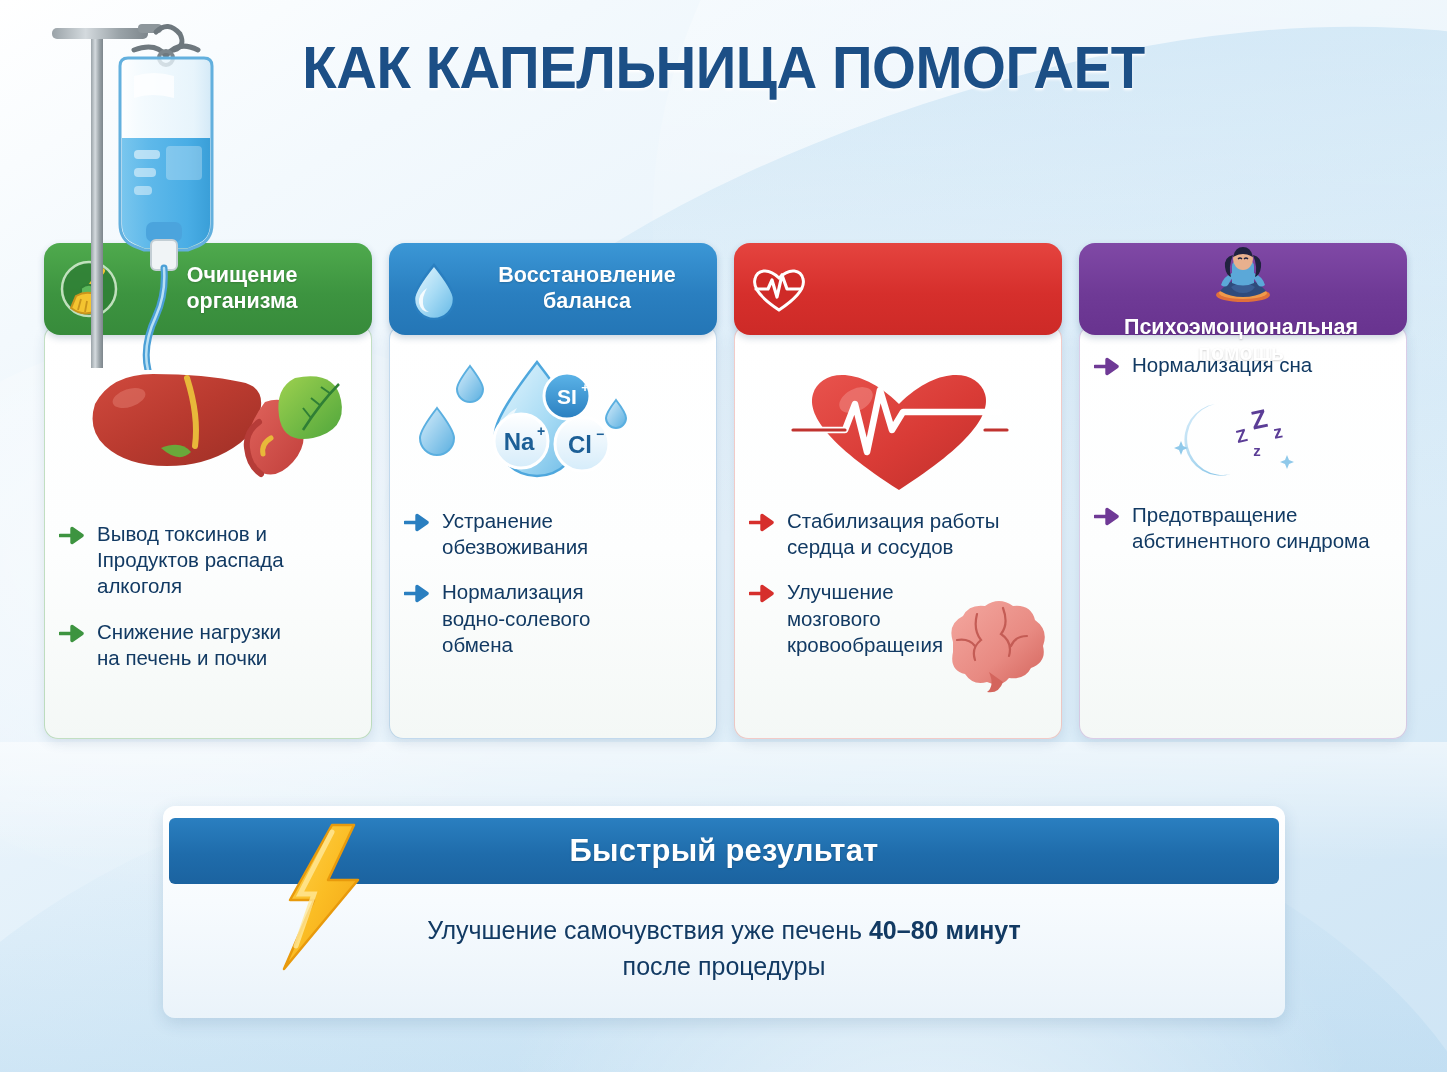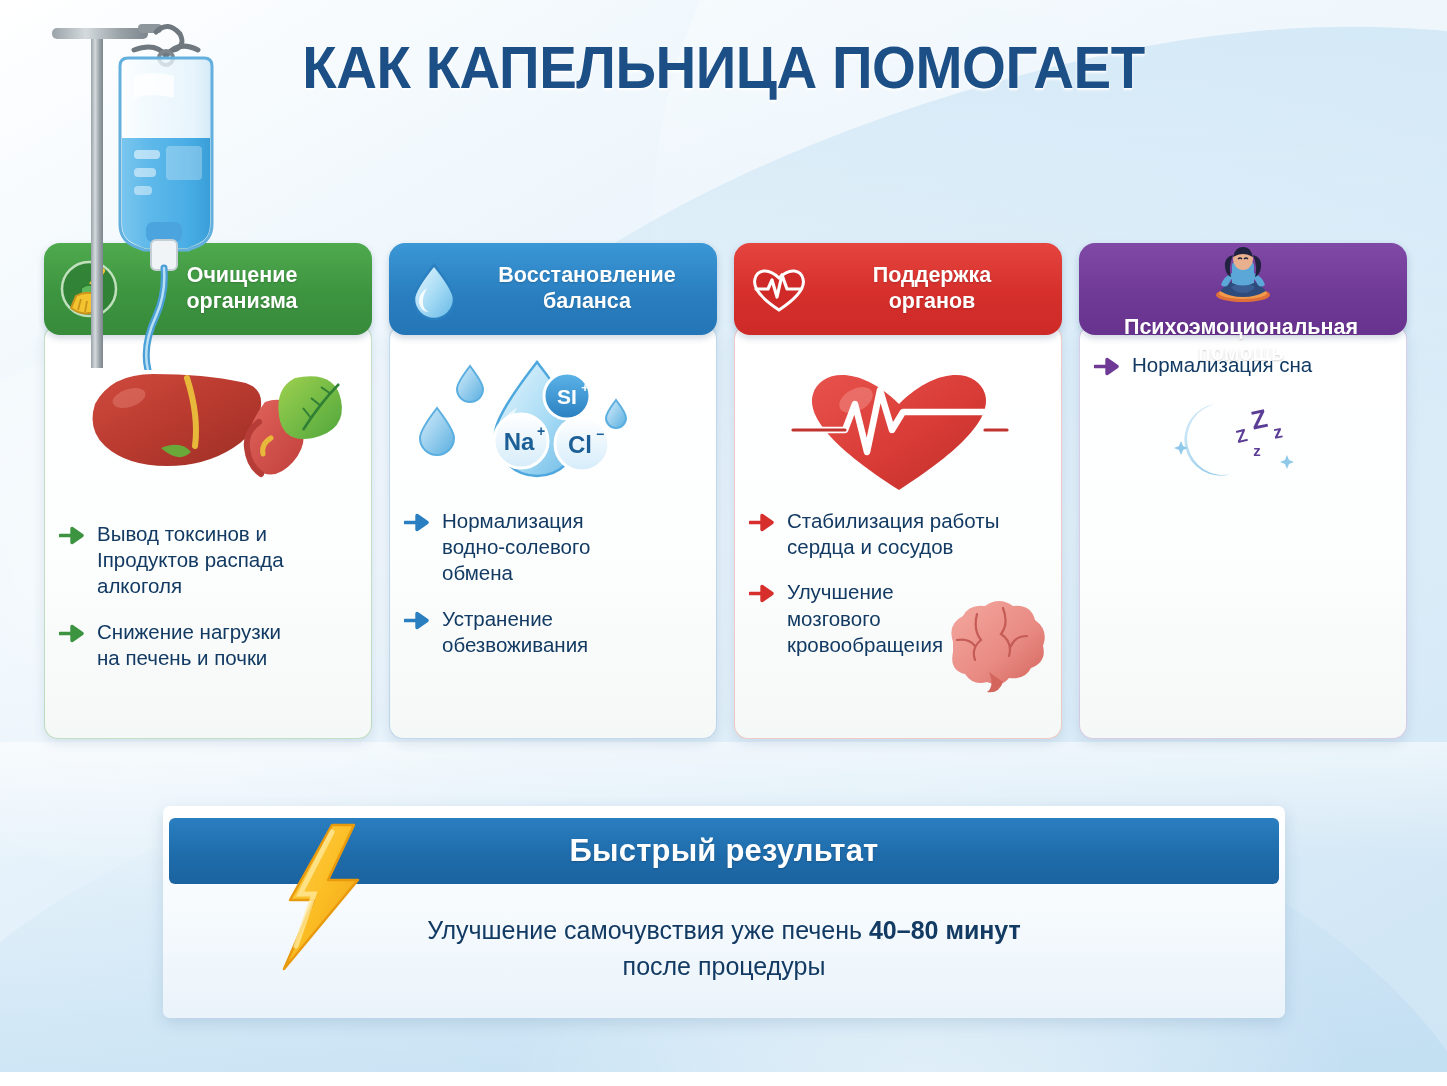--- a/index.html
+++ b/index.html
@@ -203,21 +203,21 @@
   .c-purple .card-body{ border: 1px solid rgba(170,135,200,0.42); }
 
   .c-purple .card-body { padding-top: 26px; }
   .c-purple .bullets { gap: 22px; }
 
   
   .banner {
     position: absolute;
     left: 163px; top: 806px;
     width: 1122px;
-    border-radius: 7px;
+    border-radius: 12px;
     background: linear-gradient(180deg, #ffffff 0%, #f7fbfe 45%, #eaf3fa 100%);
     box-shadow: 0 5px 16px rgba(40,85,130,0.16);
     overflow: hidden;
     z-index: 5;
   }
   .banner-head {
     position: relative;
     height: 66px;
     margin: 12px 6px 0;
     border-radius: 6px;
@@ -454,43 +454,42 @@
             <text x="196" y="87" font-family="Liberation Sans, sans-serif" font-size="14" font-weight="700" fill="#1c5f96" text-anchor="middle">−</text>
           </svg>
         </div>
         <div class="bullets">
           <div class="bullet">
             <span class="arrow">
               <svg viewBox="0 0 27 19" width="27" height="19">
                   <path d="M1 9.5 h16 M13 2.5 L23 9.5 L13 16.5 z" fill="#2a7fc0" stroke="#2a7fc0" stroke-width="3.4" stroke-linejoin="round" stroke-linecap="round"></path>
                 </svg>
             </span>
+            <span class="btext">Устранение<br>обезвоживания</span>
+          </div>
+          <div class="bullet">
+            <span class="arrow">
+              <svg viewBox="0 0 27 19" width="27" height="19">
+                  <path d="M1 9.5 h16 M13 2.5 L23 9.5 L13 16.5 z" fill="#2a7fc0" stroke="#2a7fc0" stroke-width="3.4" stroke-linejoin="round" stroke-linecap="round"></path>
+                </svg>
+            </span>
             <span class="btext">Нормализация<br>водно-солевого<br>обмена</span>
-          </div>
-          <div class="bullet">
-            <span class="arrow">
-              <svg viewBox="0 0 27 19" width="27" height="19">
-                  <path d="M1 9.5 h16 M13 2.5 L23 9.5 L13 16.5 z" fill="#2a7fc0" stroke="#2a7fc0" stroke-width="3.4" stroke-linejoin="round" stroke-linecap="round"></path>
-                </svg>
-            </span>
-            <span class="btext">Устранение<br>обезвоживания</span>
           </div>
         </div>
       </div>
     </div>
 
     <div class="card c-red">
       <div class="card-head">
         <span class="head-icon">
           <svg viewBox="0 0 62 62" width="62" height="62">
             <path d="M31 52 C10 38 5 28 7 21 C9 12 20 9 31 20 C42 9 53 12 55 21 C57 28 52 38 31 52 z" fill="#cf2a27" stroke="#ffffff" stroke-width="3"></path>
             <path d="M8 31 h12 l4 -9 l5 17 l5 -22 l5 14 h14" fill="none" stroke="#ffffff" stroke-width="3.2" stroke-linejoin="round" stroke-linecap="round"></path>
           </svg>
         </span>
-        <span class="head-title">Поддержка<br>органов</span>
       </div>
       <div class="card-body">
         <div class="card-art">
           <svg viewBox="0 0 300 150" width="300" height="150">
             <defs>
               <linearGradient id="heartG" x1="0" y1="0" x2="1" y2="1">
                 <stop offset="0" stop-color="#e8534d"></stop>
                 <stop offset="0.55" stop-color="#d93b36"></stop>
                 <stop offset="1" stop-color="#bf2f2b"></stop>
               </linearGradient>
@@ -577,20 +576,28 @@
               </defs>
               <path d="M58 10 a36 36 0 1 0 16 70 a29 29 0 1 1 -16 -70 z" fill="url(#moonG)"></path>
               <text x="104" y="34" font-family="Liberation Sans, sans-serif" font-size="26" font-weight="700" fill="#5b3d96" text-anchor="middle" transform="rotate(-12 104 34)">Z</text>
               <text x="122" y="44" font-family="Liberation Sans, sans-serif" font-size="18" font-weight="700" fill="#5b3d96" text-anchor="middle" transform="rotate(-10 122 44)">z</text>
               <text x="86" y="48" font-family="Liberation Sans, sans-serif" font-size="18" font-weight="700" fill="#5b3d96" text-anchor="middle" transform="rotate(-14 86 48)">Z</text>
               <text x="100" y="62" font-family="Liberation Sans, sans-serif" font-size="15" font-weight="700" fill="#5b3d96" text-anchor="middle">z</text>
               <path d="M22 52 l2 -5 l2 5 l5 2 l-5 2 l-2 5 l-2 -5 l-5 -2 z" fill="#8fc9ea"></path>
               <path d="M128 66 l2 -5 l2 5 l5 2 l-5 2 l-2 5 l-2 -5 l-5 -2 z" fill="#8fc9ea"></path>
             </svg>
           </div>
+          <div class="bullet">
+            <span class="arrow">
+              <svg viewBox="0 0 27 19" width="27" height="19">
+                  <path d="M1 9.5 h16 M13 2.5 L23 9.5 L13 16.5 z" fill="#6f3a96" stroke="#6f3a96" stroke-width="3.4" stroke-linejoin="round" stroke-linecap="round"></path>
+                </svg>
+            </span>
+            <span class="btext">Предотвращение<br>абстинентного синдрома</span>
+          </div>
         </div>
       </div>
     </div>
 
   </div>
 
   <div class="banner">
     <div class="banner-head">
       <span class="btitle">Быстрый результат</span>
     </div>

